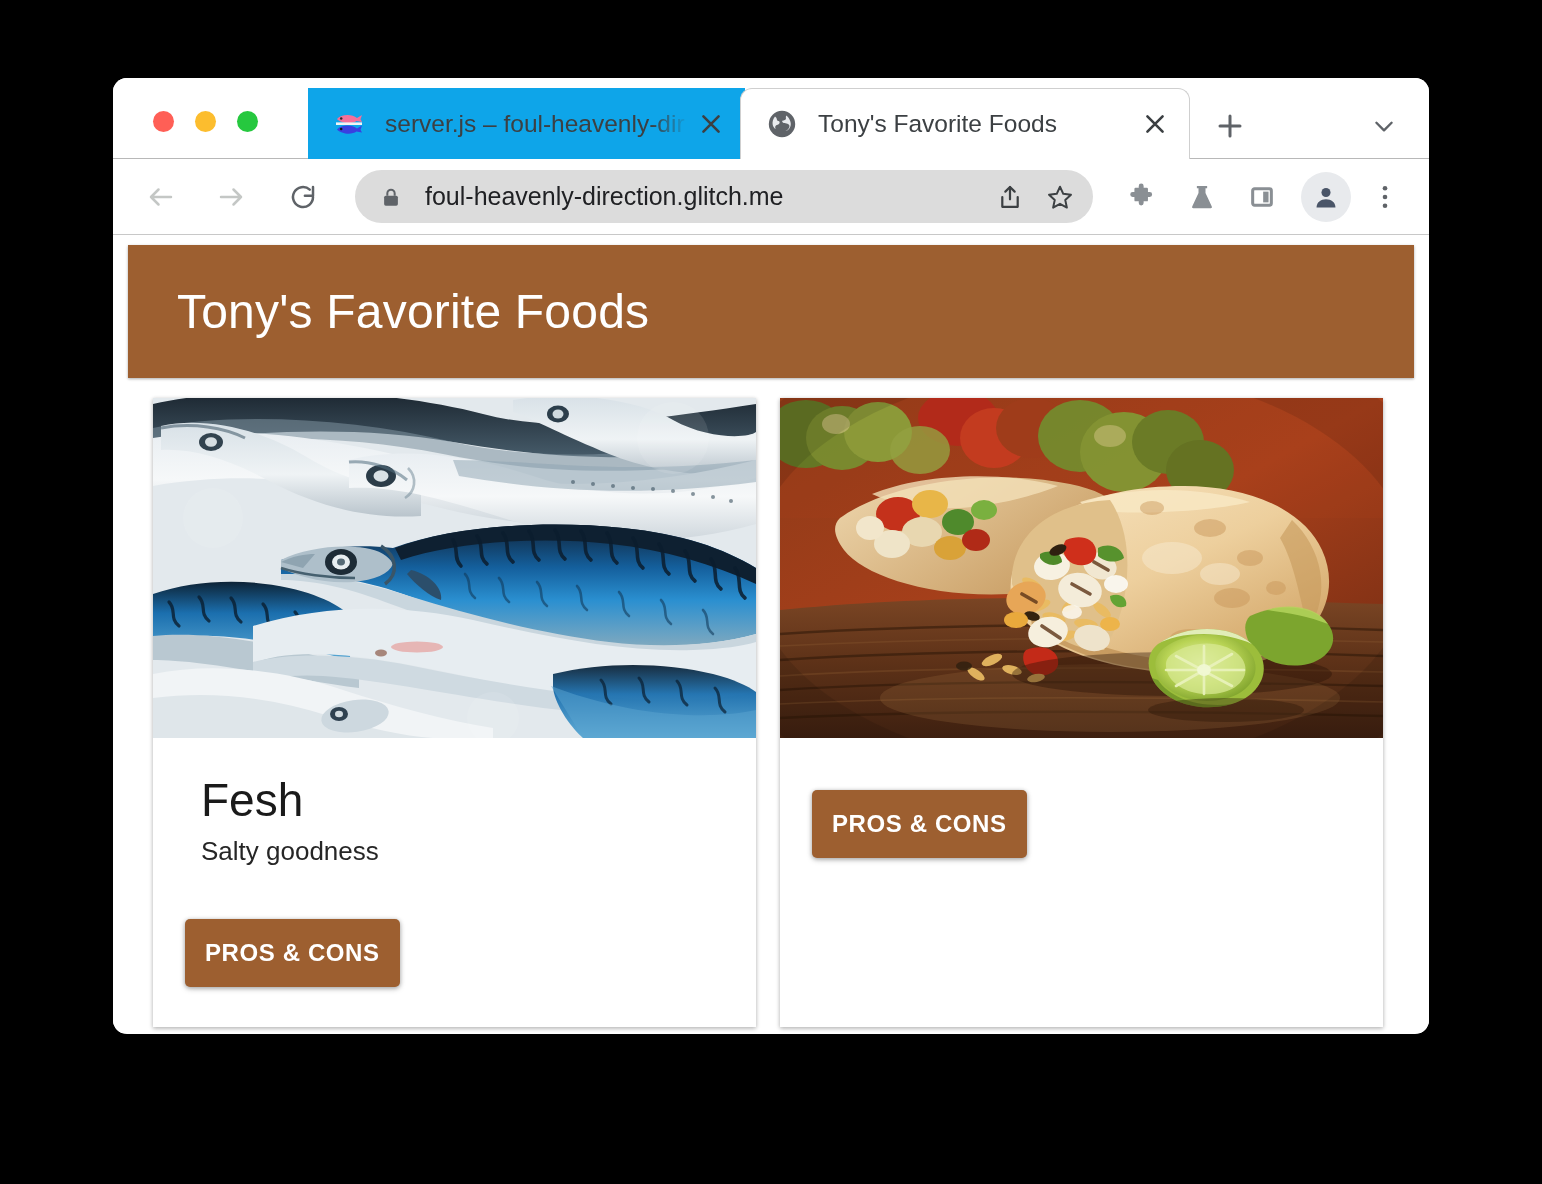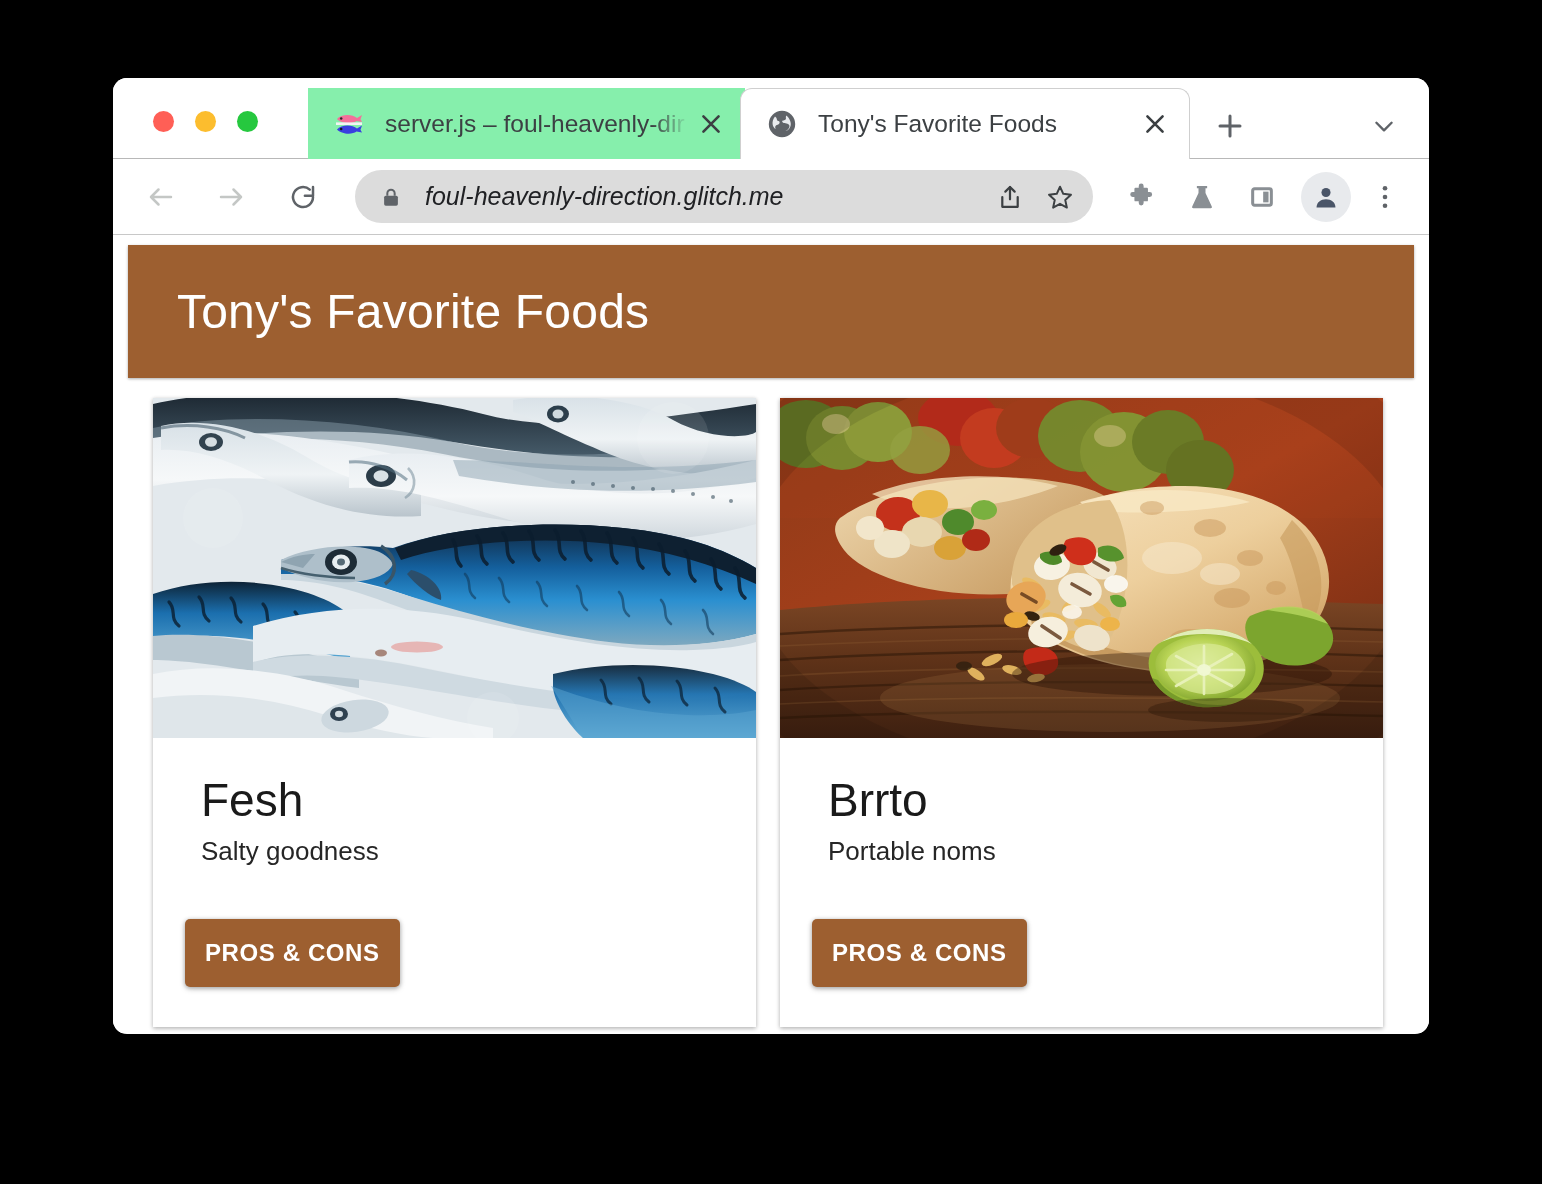--- a/index.html
+++ b/index.html
@@ -49,21 +49,21 @@
     position: absolute;
     top: 10px;
     height: 71px;
     display: flex;
     align-items: center;
     padding: 0 0 0 26px;
   }
   #tab-0 {
     left: 195px;
     width: 437px;
-    background: #86efac;
+    background: #0ea5e9;
   }
   #tab-0::after {
     content: "";
     position: absolute;
     right: 0; top: 14px;
     width: 1px; height: 42px;
     background: #dadada;
   }
   #tab-1 {
     left: 627px;
@@ -158,21 +158,20 @@
     flex: 0 0 24px;
     margin-right: 22px;
     display: flex; align-items: center; justify-content: center;
   }
   #lock-icon svg { width: 22px; height: 22px; }
   #omnibox-url {
     font-size: 25px;
     color: #202124;
     white-space: nowrap;
     flex: 1 1 auto;
-    font-style: italic;
   }
   .omni-btn {
     width: 50px; height: 50px;
     flex: 0 0 50px;
     display: flex; align-items: center; justify-content: center;
     border-radius: 50%;
   }
   .omni-btn svg { width: 28px; height: 28px; }
 
   #toolbar-actions {
@@ -759,24 +758,20 @@
 
               <path d="M378 246 C406 226 450 226 472 246 C460 240 440 236 424 236 C404 236 388 240 378 246 Z" fill="#e9f2c7" opacity="0.9"></path>
               <path d="M372 280 C382 302 416 316 452 306 C418 310 390 300 378 282 Z" fill="#5f8420" opacity="0.6"></path>
             </g>
             <ellipse cx="446" cy="312" rx="78" ry="12" fill="#241106" opacity="0.35"></ellipse>
 
             <rect width="603" height="340" fill="none"></rect>
             <ellipse cx="301" cy="170" rx="360" ry="230" fill="none" stroke="#000000" stroke-opacity="0.1" stroke-width="60"></ellipse>
           </svg>
         </div>
-        <div class="card-body">
-          <div class="card-heading">Brrto</div>
-          <div class="card-text">Portable noms</div>
-        </div>
         <div class="card-actions">
           <button class="pros-cons-button" style="background: rgb(157, 95, 48);">PROS &amp; CONS</button>
         </div>
       </div>
 
     </div>
   </div>
 </div>
 
 </body></html>

